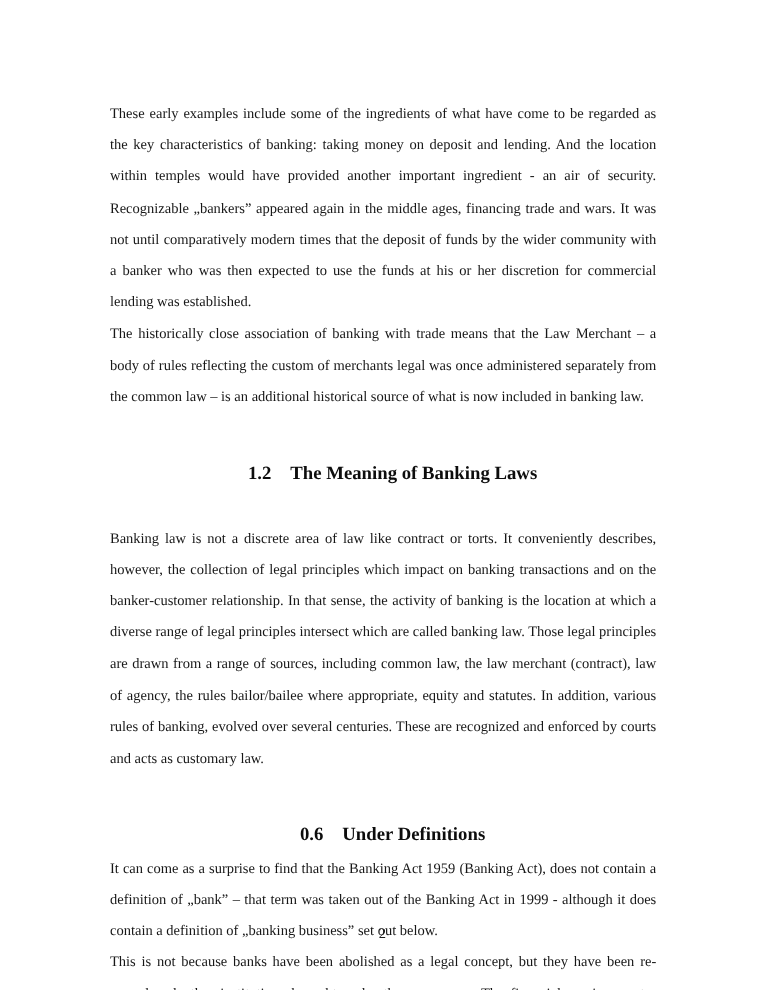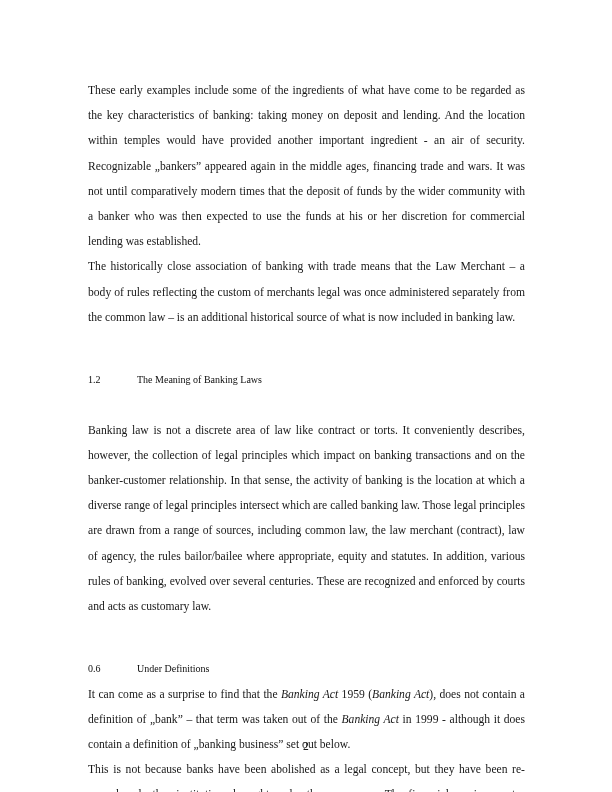--- a/index.html
+++ b/index.html
@@ -35,39 +35,38 @@
     text-align: justify;
     text-justify: inter-word;
     color: #171717;
     -webkit-hyphens: none;
     hyphens: none;
   }
   
   h2.section-heading {
     margin: 0;
     padding: 0;
-    font-size: 10px;
+    font-size: 15px;
     line-height: 25.2px;
-    font-weight: normal;
+    font-weight: bold;
     color: #0d0d0d;
-    text-align: left;
+    text-align: center;
     white-space: pre;
   }
   .head-num {
     display: inline-block;
     width: 49px;
   }
   .spacer-line {
     height: 25.2px;
   }
   .spacer-half {
     height: 12px;
   }
   .ital {
-    font-style: italic;
   }
   .page-number {
     position: absolute;
     left: 0;
     right: 0;
     top: 736px;
     text-align: center;
     font-size: 11.6px;
     line-height: 14px;
     color: #1a1a1a;

